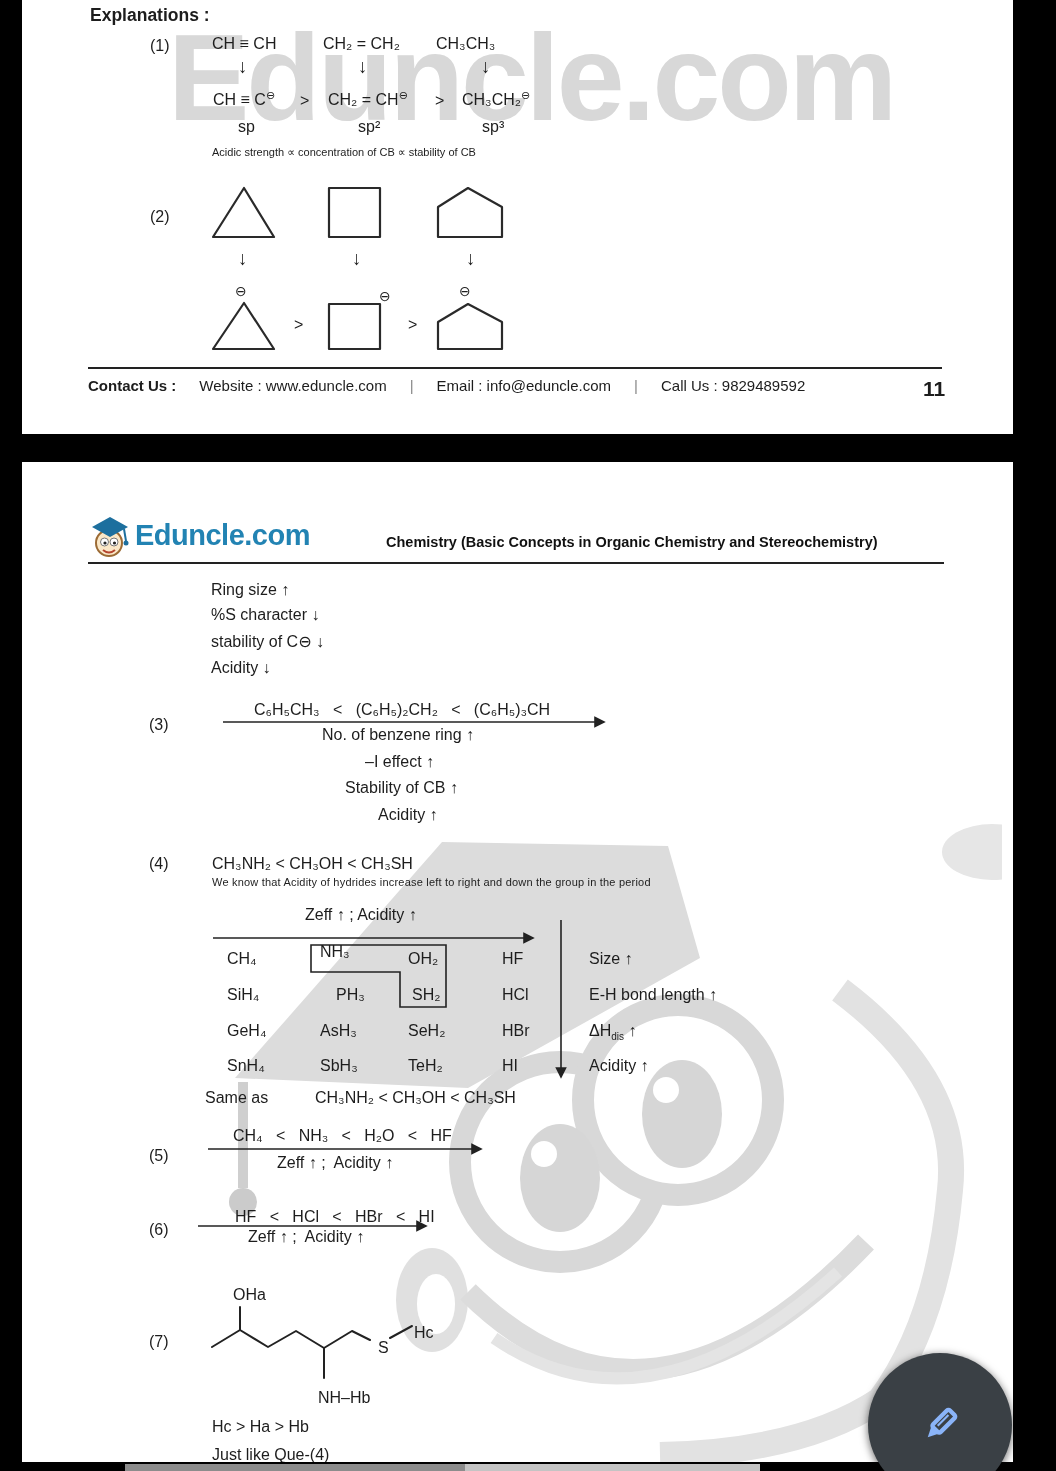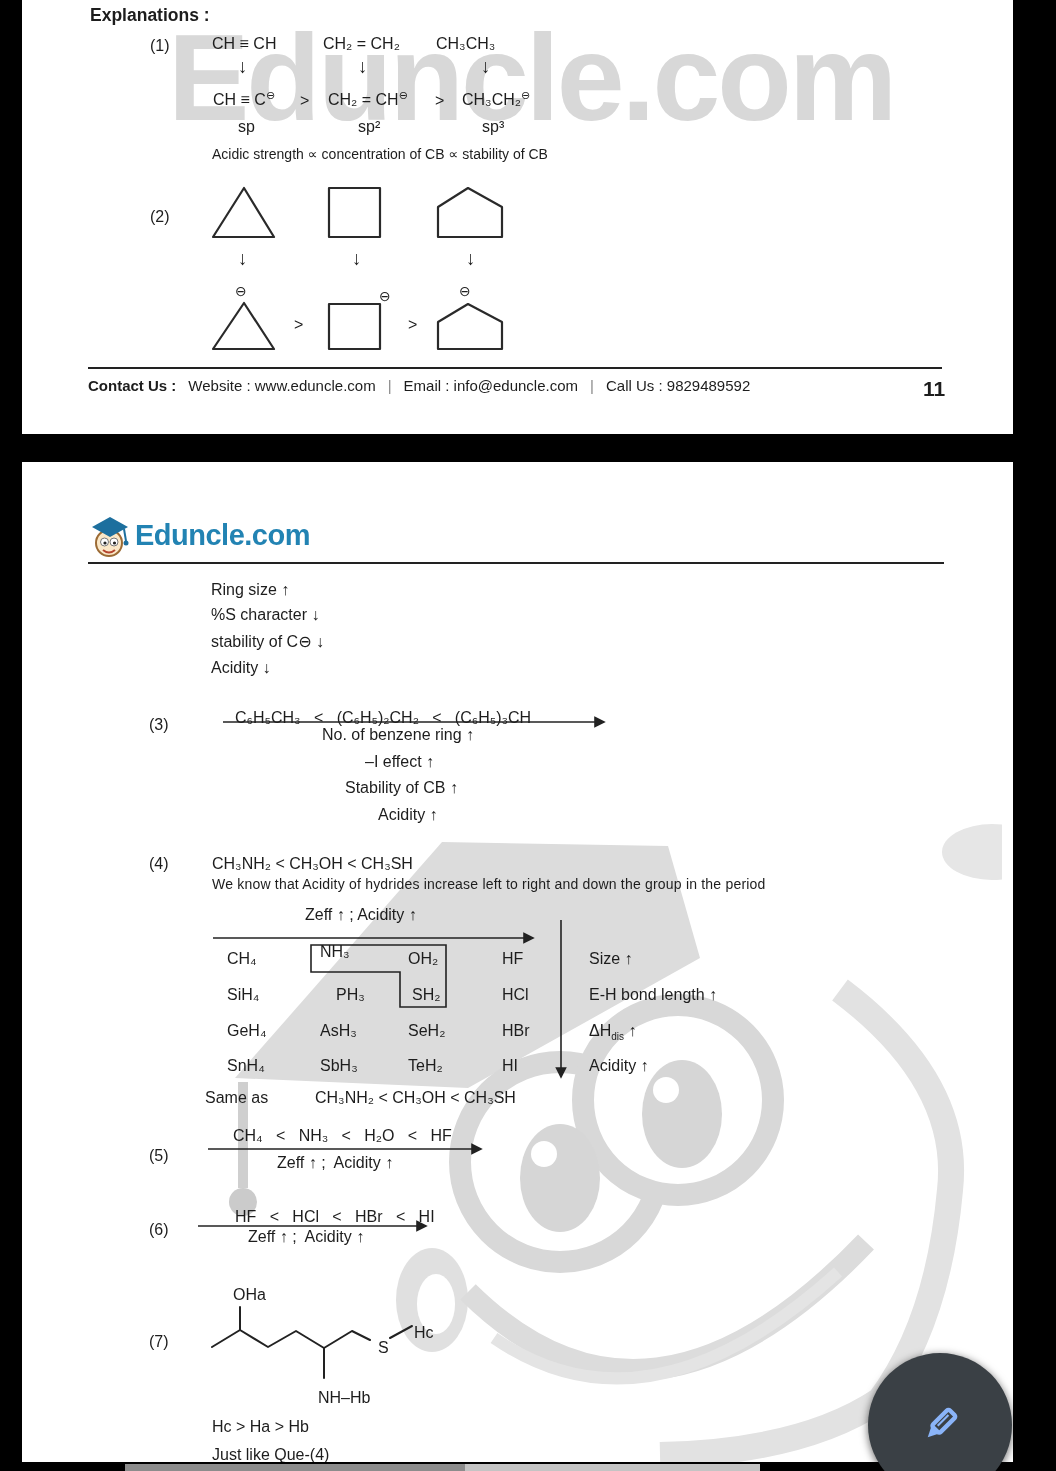--- a/index.html
+++ b/index.html
@@ -3,29 +3,29 @@
 <meta charset="utf-8">
 <style>
   html,body{margin:0;padding:0;background:#000;}
   .screen{position:relative;width:1056px;height:1471px;background:#000;overflow:hidden;
           font-family:"Liberation Sans","DejaVu Sans",sans-serif;}
   .page{position:absolute;left:22px;width:991px;background:#fff;overflow:hidden;}
   #page1{top:0;height:434px;}
   #page2{top:462px;height:1000px;}
   .t{position:absolute;font-size:16px;color:#1d1d1d;line-height:1.2;white-space:pre;z-index:2;}
   .b{font-weight:bold;}
-  .sm{font-size:14px;}
+  .sm{font-size:11px;}
   .charge{font-size:11px;vertical-align:super;}
   sub.dis{font-size:10px;}
   .wm1{position:absolute;left:146px;top:8px;font-size:122px;font-weight:bold;color:#d8d8d8;
        letter-spacing:-3px;z-index:0;white-space:nowrap;}
   .lines{position:absolute;left:0;top:0;z-index:1;pointer-events:none;}
   .wm2{position:absolute;left:180px;top:360px;z-index:0;pointer-events:none;}
   .hr{position:absolute;background:#222;z-index:1;}
-  .footerline{position:absolute;left:66px;top:377px;display:flex;gap:12px;font-size:15px;color:#1d1d1d;z-index:2;white-space:pre;}
+  .footerline{position:absolute;left:66px;top:377px;display:flex;gap:23px;font-size:15px;color:#1d1d1d;z-index:2;white-space:pre;}
   .sep{color:#888;}
   .logo{position:absolute;left:64px;top:49px;display:flex;align-items:center;gap:5px;z-index:2;}
   .logo-text{font-size:29px;font-weight:bold;color:#2283b3;letter-spacing:-0.5px;}
   .title{position:absolute;left:364px;top:72px;font-size:14.5px;font-weight:bold;color:#111;z-index:2;white-space:pre;}
   .fab{position:absolute;left:868px;top:1353px;width:144px;height:144px;border-radius:50%;
        background:#3a4045;border:none;z-index:5;display:flex;align-items:center;justify-content:center;
        box-shadow:0 2px 8px rgba(0,0,0,.6);cursor:pointer;}
   .sliver1{position:absolute;left:125px;top:1464px;width:340px;height:7px;background:#8c8c8c;z-index:1;}
   .sliver2{position:absolute;left:465px;top:1464px;width:295px;height:7px;background:#c4c4c4;z-index:1;}
 </style>
@@ -116,29 +116,30 @@
         <path d="M38,18 L40,30" stroke="#1d6f9e" stroke-width="2" fill="none"></path>
         <circle cx="40" cy="32" r="2.5" fill="#1d6f9e"></circle>
         <circle cx="18.5" cy="31" r="4" fill="#fff" stroke="#777" stroke-width="1"></circle>
         <circle cx="28" cy="31" r="4" fill="#fff" stroke="#777" stroke-width="1"></circle>
         <circle cx="19" cy="32" r="1.6" fill="#222"></circle>
         <circle cx="28.5" cy="32" r="1.6" fill="#222"></circle>
         <path d="M17,39 Q23,44 29,39" stroke="#b5452f" stroke-width="2" fill="none"></path>
       </svg>
       <span class="logo-text">Eduncle.com</span>
     </div>
+    <div class="title">Chemistry (Basic Concepts in Organic Chemistry and Stereochemistry)</div>
     <div class="hr" style="left:66px;top:100px;width:856px;height:2px;"></div>
 
     <div class="t" style="left:189px;top:118px;">Ring size ↑</div>
     <div class="t" style="left:189px;top:143px;">%S character ↓</div>
     <div class="t" style="left:189px;top:170px;">stability of C⊖ ↓</div>
     <div class="t" style="left:189px;top:196px;">Acidity ↓</div>
 
     <div class="t" style="left:127px;top:253px;">(3)</div>
-    <div class="t" style="left:213px;top:238px;margin-top:8px;">C₆H₅CH₃   &lt;   (C₆H₅)₂CH₂   &lt;   (C₆H₅)₃CH</div>
+    <div class="t" style="left:232px;top:238px;">C₆H₅CH₃   &lt;   (C₆H₅)₂CH₂   &lt;   (C₆H₅)₃CH</div>
     <div class="t" style="left:300px;top:263px;">No. of benzene ring ↑</div>
     <div class="t" style="left:343px;top:290px;">–I effect ↑</div>
     <div class="t" style="left:323px;top:316px;">Stability of CB ↑</div>
     <div class="t" style="left:356px;top:343px;">Acidity ↑</div>
 
     <div class="t" style="left:127px;top:392px;">(4)</div>
     <div class="t" style="left:190px;top:392px;">CH₃NH₂ &lt; CH₃OH &lt; CH₃SH</div>
     <div class="t sm" style="left:190px;top:414px;letter-spacing:0.2px;">We know that Acidity of hydrides increase left to right and down the group in the period</div>
     <div class="t" style="left:283px;top:443px;">Zeff ↑ ; Acidity ↑</div>
 

